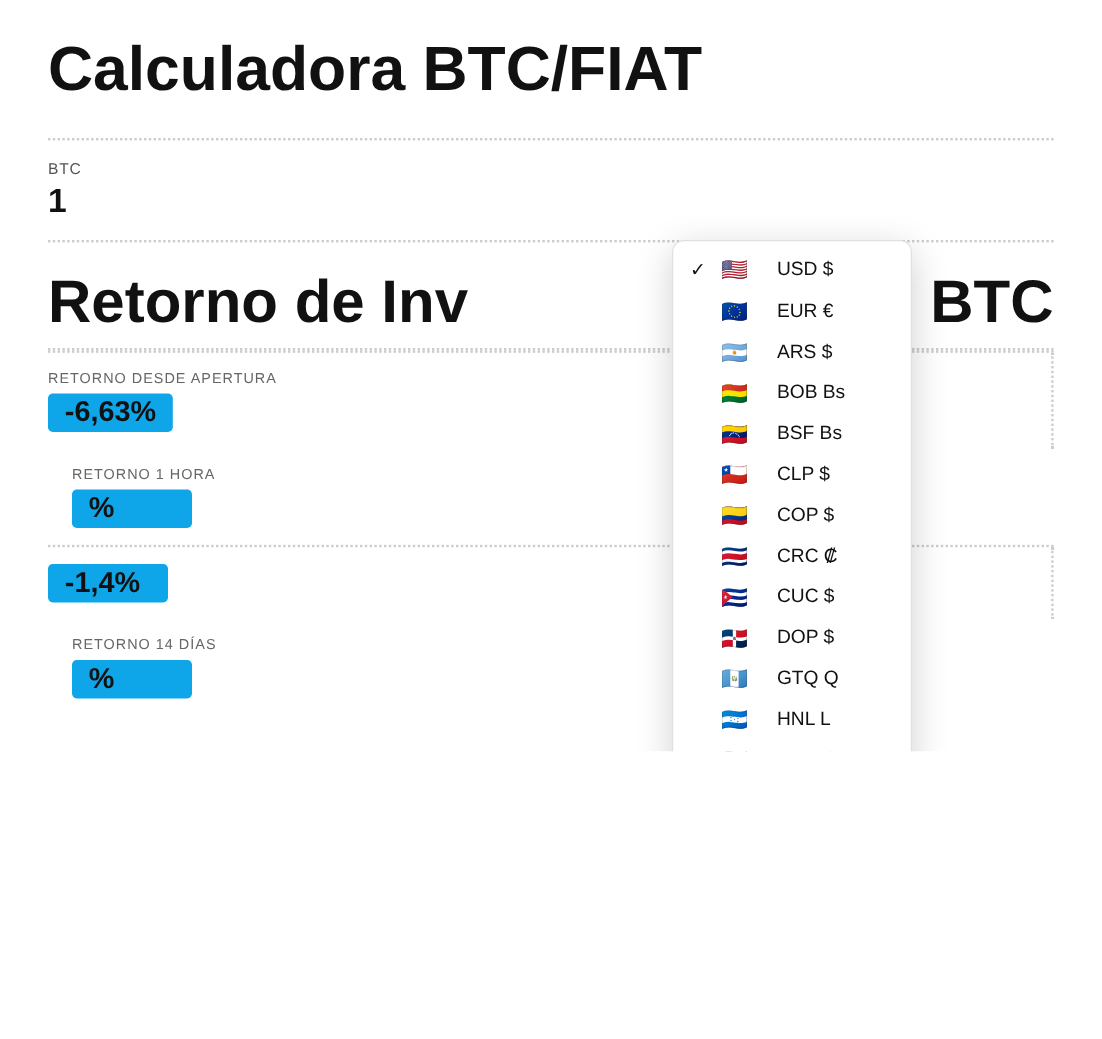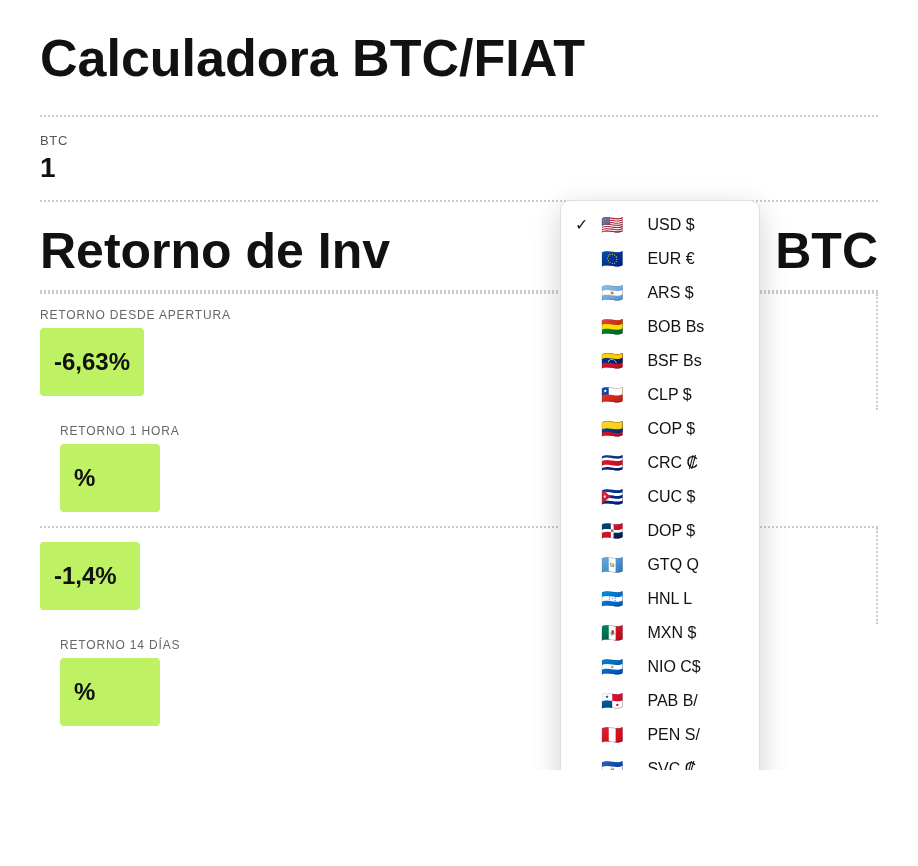--- a/index.html
+++ b/index.html
@@ -65,22 +65,22 @@
     .returns-row .cell-label {
       font-size: 12px;
       color: #666;
       letter-spacing: 0.07em;
       font-weight: 500;
       margin-bottom: 6px;
     }
 
     .returns-row .cell-value {
       display: inline-block;
-      background: #bef264;
-      padding: 20px 14px;
+      background: #0ea5e9;
+      padding: 2px 14px;
       border-radius: 4px;
       font-size: 24px;
       font-weight: 700;
       color: #111;
       min-width: 100px;
     }
 
     .dropdown-menu {
       position: absolute;
       top: 170px;

